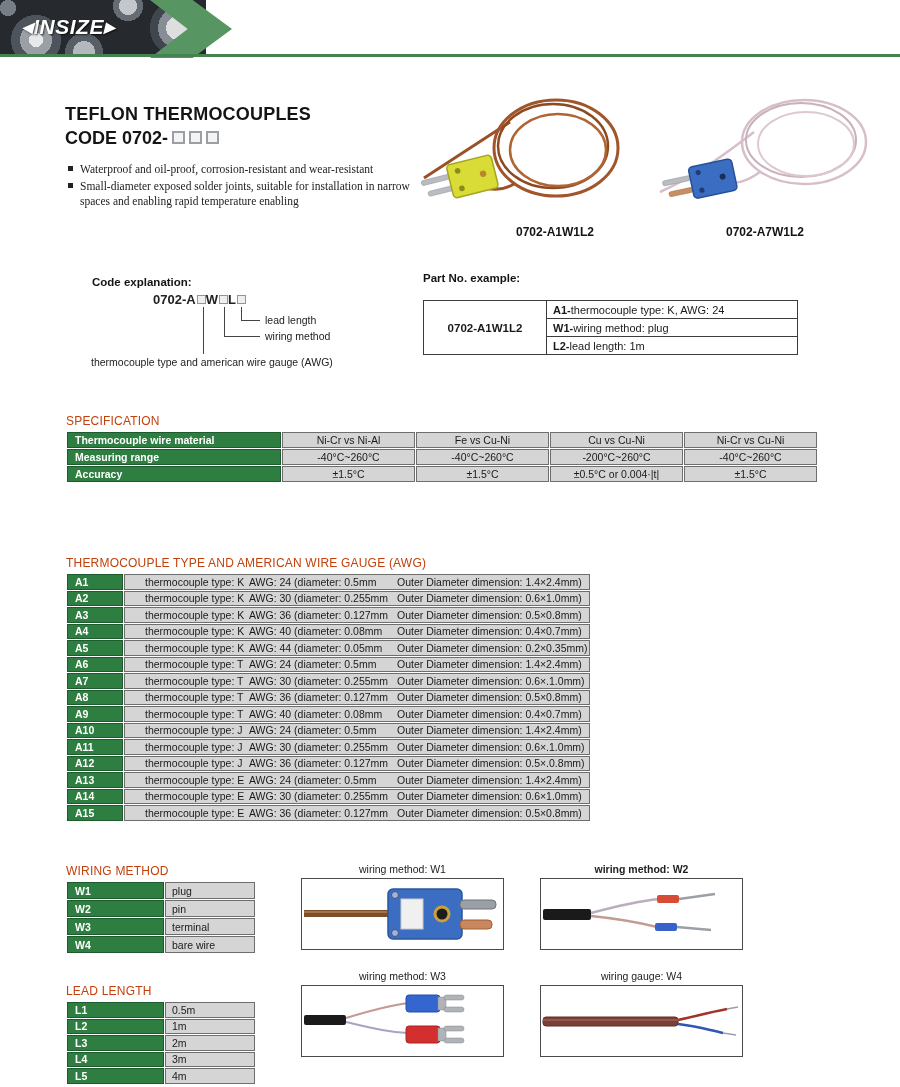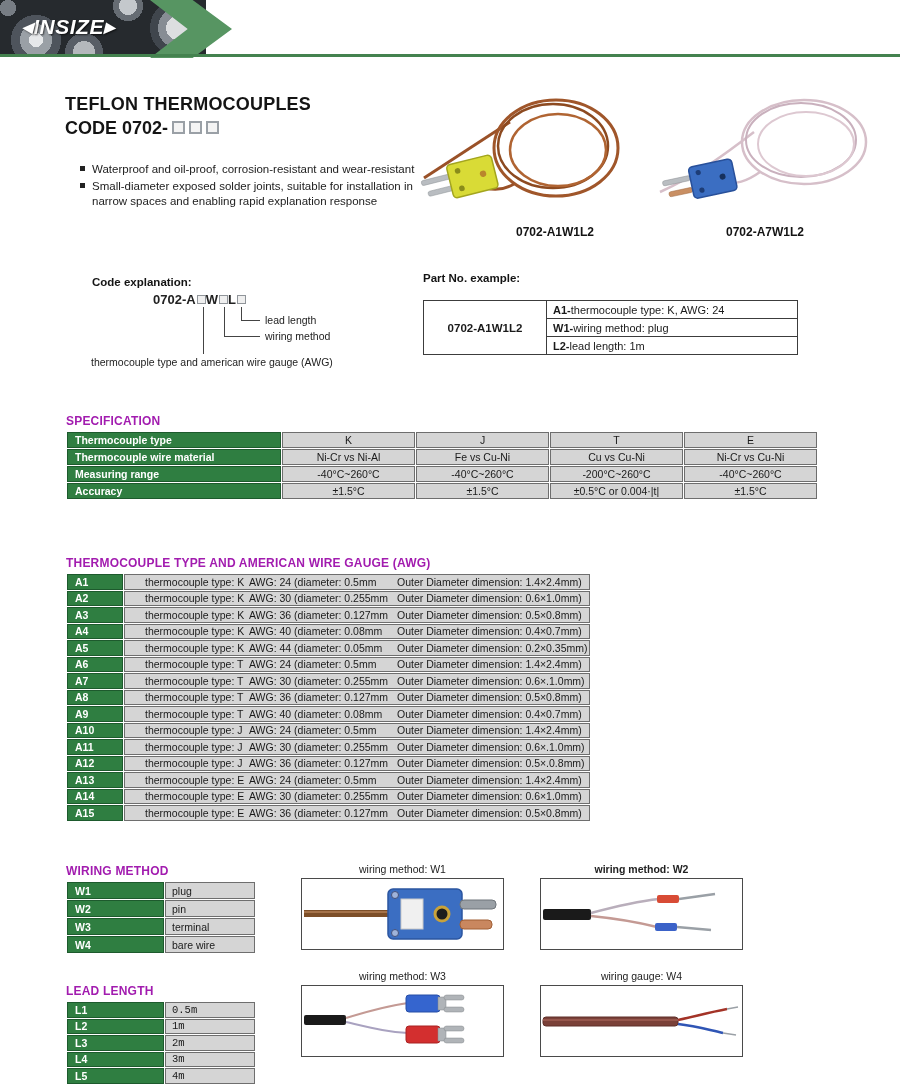--- a/index.html
+++ b/index.html
@@ -16,25 +16,25 @@
       radial-gradient(circle at 84px 52px,  #b4b8bc 0 11px, #585e66 11px 19px, rgba(0,0,0,0) 19px),
       radial-gradient(circle at 8px 8px,    #777d84 0 8px,  rgba(0,0,0,0) 8px);}
   .hdr-arrow {position:absolute; left:150px; top:0; width:82px; height:58px; background:#579562;
     clip-path:polygon(0 0, 52% 0, 100% 50%, 52% 100%, 0 100%, 46% 50%);}
   .hdr-logo {position:absolute; left:22px; top:15px; color:#fff; font-style:italic; font-weight:bold;
     font-size:21px; letter-spacing:.5px; white-space:nowrap; text-shadow:1px 1px 2px rgba(0,0,0,.65);}
   .hdr-logo .arr {font-size:14px; position:relative; top:-2px;}
   .hdr-rule {position:absolute; left:0; top:54px; width:900px; height:3px; background:#44824f;}
 
   
-  .title {position:absolute; left:65px; top:94px;}
+  .title {position:absolute; left:65px; top:104px;}
   .title .t1 {font-size:18px; font-weight:bold; color:#141414; letter-spacing:.2px;}
   .title .t2 {font-size:18px; font-weight:bold; color:#141414; margin-top:3px;}
   .sq  {display:inline-block; width:9px; height:9px; border:2px solid #9aa0a6; background:#f4f4f4; margin-left:4px;}
-  .features {position:absolute; left:80px; top:162px; width:356px; font-size:11.5px; color:#222;}
+  .features {position:absolute; left:68px; top:162px; width:356px; font-size:11.5px; color:#222;font-family:Liberation Serif, serif;}
   .feat {display:flex; margin-bottom:2px; line-height:1.32;}
   .feat .mark {width:5px; height:5px; background:#222; margin:4px 7px 0 0; flex:0 0 auto;}
 
   
   .products {position:absolute; left:418px; top:78px; width:474px; height:166px;}
   .p1 {position:absolute; left:0;   top:2px;}
   .p2 {position:absolute; left:238px; top:2px;}
   .plabel {position:absolute; width:170px; text-align:center; font-weight:bold; font-size:12px; color:#141414;}
   .plabel.l1 {left:52px;  top:147px;}
   .plabel.l2 {left:262px; top:147px;}
@@ -53,21 +53,21 @@
 
   
   .partex {position:absolute; left:423px; top:272px;}
   .pe-h {font-weight:bold; font-size:11.5px; color:#141414; margin-bottom:16px;}
   table.pe {border-collapse:collapse;}
   .pe td {border:1px solid #3c3c3c; font-size:11px; height:17px; padding:0 6px; background:#fff; color:#1a1a1a;}
   .pe .pno {width:110px; text-align:center; font-weight:bold; font-size:11.5px;}
   .pe .desc {width:238px;}
 
   
-  .sec-h {font-weight:bold; font-size:12px; color:#a21caf; margin-bottom:3px; letter-spacing:.2px;}
+  .sec-h {font-weight:normal; font-size:12px; color:#c2410c; margin-bottom:3px; letter-spacing:.2px;}
   table.gridt {border-collapse:separate; border-spacing:1px; background:#fff;}
   .gridt td {font-size:10.5px; padding:0;}
   td.gcell {background:#2f7e41; border:1px solid #1d5a2d; color:#fff; font-weight:bold; padding-left:7px; text-align:left;}
   td.dcell {background:#d5d5d5; border:1px solid #6e6e6e; color:#1a1a1a; text-align:center;}
 
   .spec {position:absolute; left:66px; top:414px;}
   .spec td {height:14px;}
   .spec .gcell {width:205px;}
   .spec .dcell {width:131px;}
 
@@ -79,21 +79,21 @@
   .awg .c2 {display:inline-block; width:148px;}
 
   .wm {position:absolute; left:66px; top:864px;}
   .wm td {height:15px;margin-top:28px;}
   .wm .gcell {width:88px;}
   .wm .dcellL {background:#d5d5d5; border:1px solid #6e6e6e; color:#1a1a1a; text-align:left; width:82px; padding-left:6px;}
 
   .ll {position:absolute; left:66px; top:984px;}
   .ll td {height:13.5px;}
   .ll .gcell {width:88px;}
-  .ll .dcellL {background:#d5d5d5; border:1px solid #6e6e6e; color:#1a1a1a; text-align:left; width:82px; padding-left:6px;font-family:Liberation Mono, monospace;}
+  .ll .dcellL {background:#d5d5d5; border:1px solid #6e6e6e; color:#1a1a1a; text-align:left; width:82px; padding-left:6px;}
 
   
   .fig {position:absolute; width:203px;}
   .fig .cap {text-align:center; font-size:10.5px; color:#222; margin-bottom:3px;}
   .fig .box {width:201px; height:70px; border:1px solid #4a4a4a; background:#fff; position:relative; overflow:hidden;}
   #figw1 {left:301px; top:863px;}
   #figw2 {left:540px; top:863px;font-weight:bold;}
   #figw3 {left:301px; top:970px;}
   #figw4 {left:540px; top:970px;}
 </style>
@@ -112,21 +112,21 @@
     <div class="t2"><span>CODE 0702-</span><span class="sq"></span><span class="sq"></span><span class="sq"></span></div>
   </div>
 
   <div class="features">
     <div class="feat">
         <span class="mark"></span>
         <span>Waterproof and oil-proof, corrosion-resistant and wear-resistant</span>
       </div>
     <div class="feat">
         <span class="mark"></span>
-        <span>Small-diameter exposed solder joints, suitable for installation in narrow spaces and enabling rapid explanation response</span>
+        <span>Small-diameter exposed solder joints, suitable for installation in narrow spaces and enabling rapid temperature enabling</span>
       </div>
   </div>
 
   <div class="products">
     <svg class="p1" width="225" height="140" viewBox="0 0 225 140">
       <path d="M6,98 L92,42" stroke="#9a5128" stroke-width="3" fill="none"></path>
       <ellipse cx="138" cy="68" rx="62" ry="48" fill="none" stroke="#a0562a" stroke-width="3"></ellipse>
       <ellipse cx="135" cy="66" rx="55" ry="42" fill="none" stroke="#8d4a20" stroke-width="2.5"></ellipse>
       <ellipse cx="140" cy="70" rx="48" ry="36" fill="none" stroke="#b06432" stroke-width="2.5"></ellipse>
       <path d="M96,104 C82,112 70,110 60,105" stroke="#9a5128" stroke-width="3" fill="none"></path>
@@ -185,27 +185,20 @@
       </tr>
     </tbody>
       </table>
   </div>
 
   <div class="spec">
     <div class="sec-h">SPECIFICATION</div>
     <table class="gridt">
       <tbody>
       <tr>
-        <td class="gcell">Thermocouple type</td>
-        <td class="dcell">K</td>
-        <td class="dcell">J</td>
-        <td class="dcell">T</td>
-        <td class="dcell">E</td>
-      </tr>
-      <tr>
         <td class="gcell">Thermocouple wire material</td>
         <td class="dcell">Ni-Cr vs Ni-Al</td>
         <td class="dcell">Fe vs Cu-Ni</td>
         <td class="dcell">Cu vs Cu-Ni</td>
         <td class="dcell">Ni-Cr vs Cu-Ni</td>
       </tr>
       <tr>
         <td class="gcell">Measuring range</td>
         <td class="dcell">-40°C~260°C</td>
         <td class="dcell">-40°C~260°C</td>

